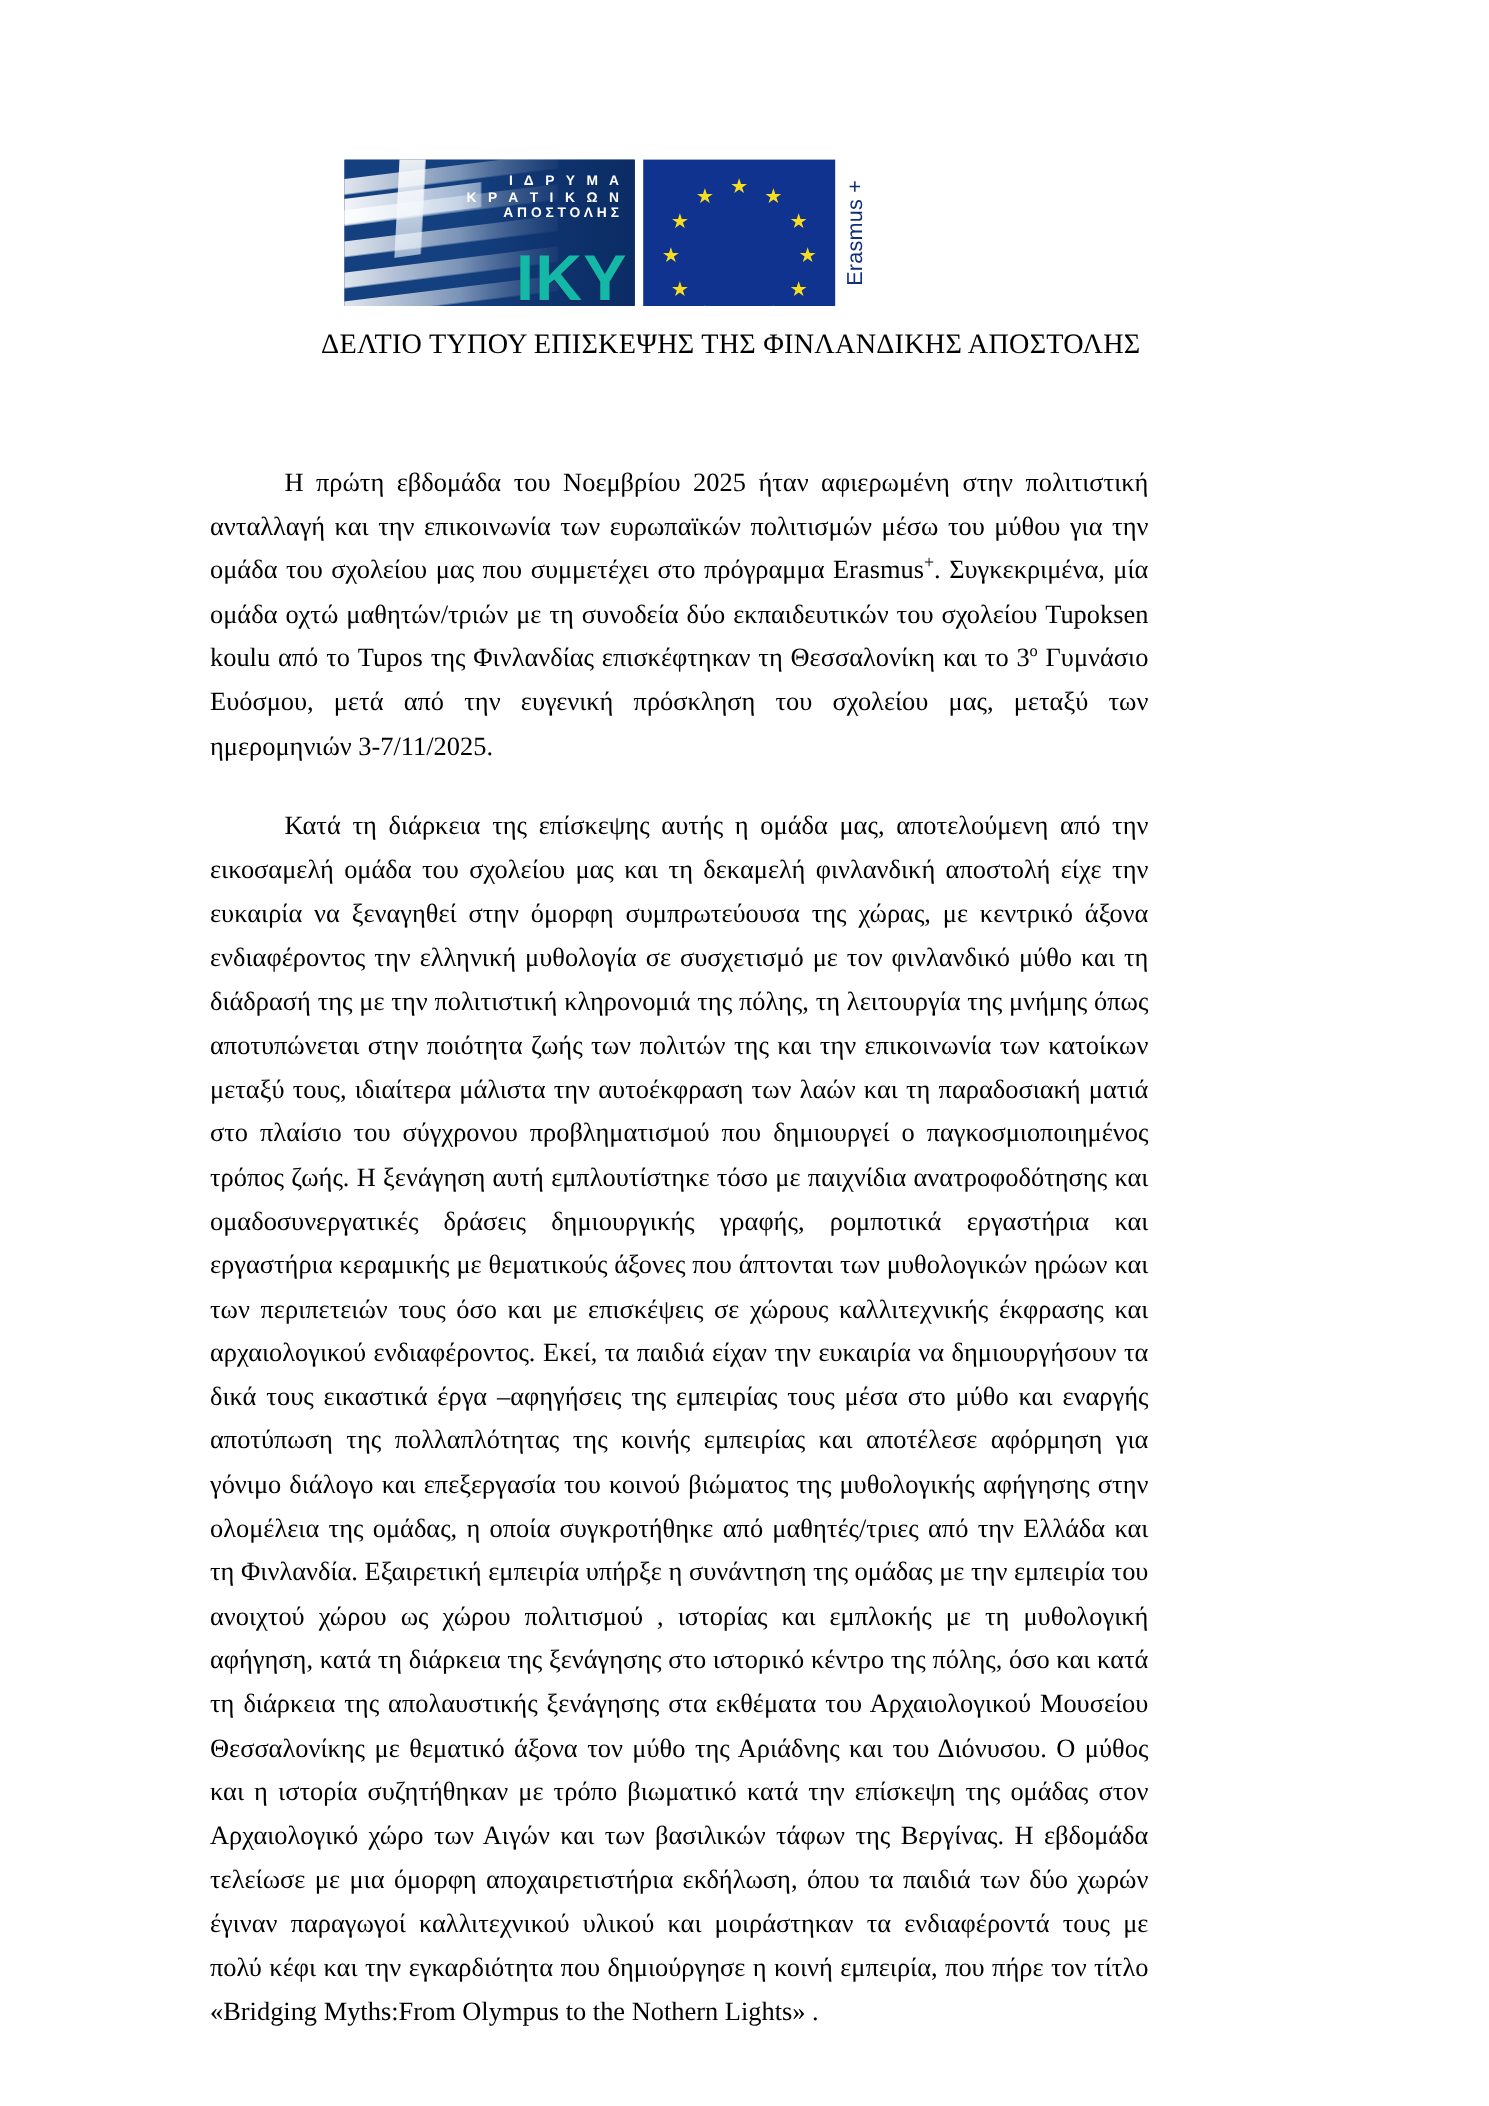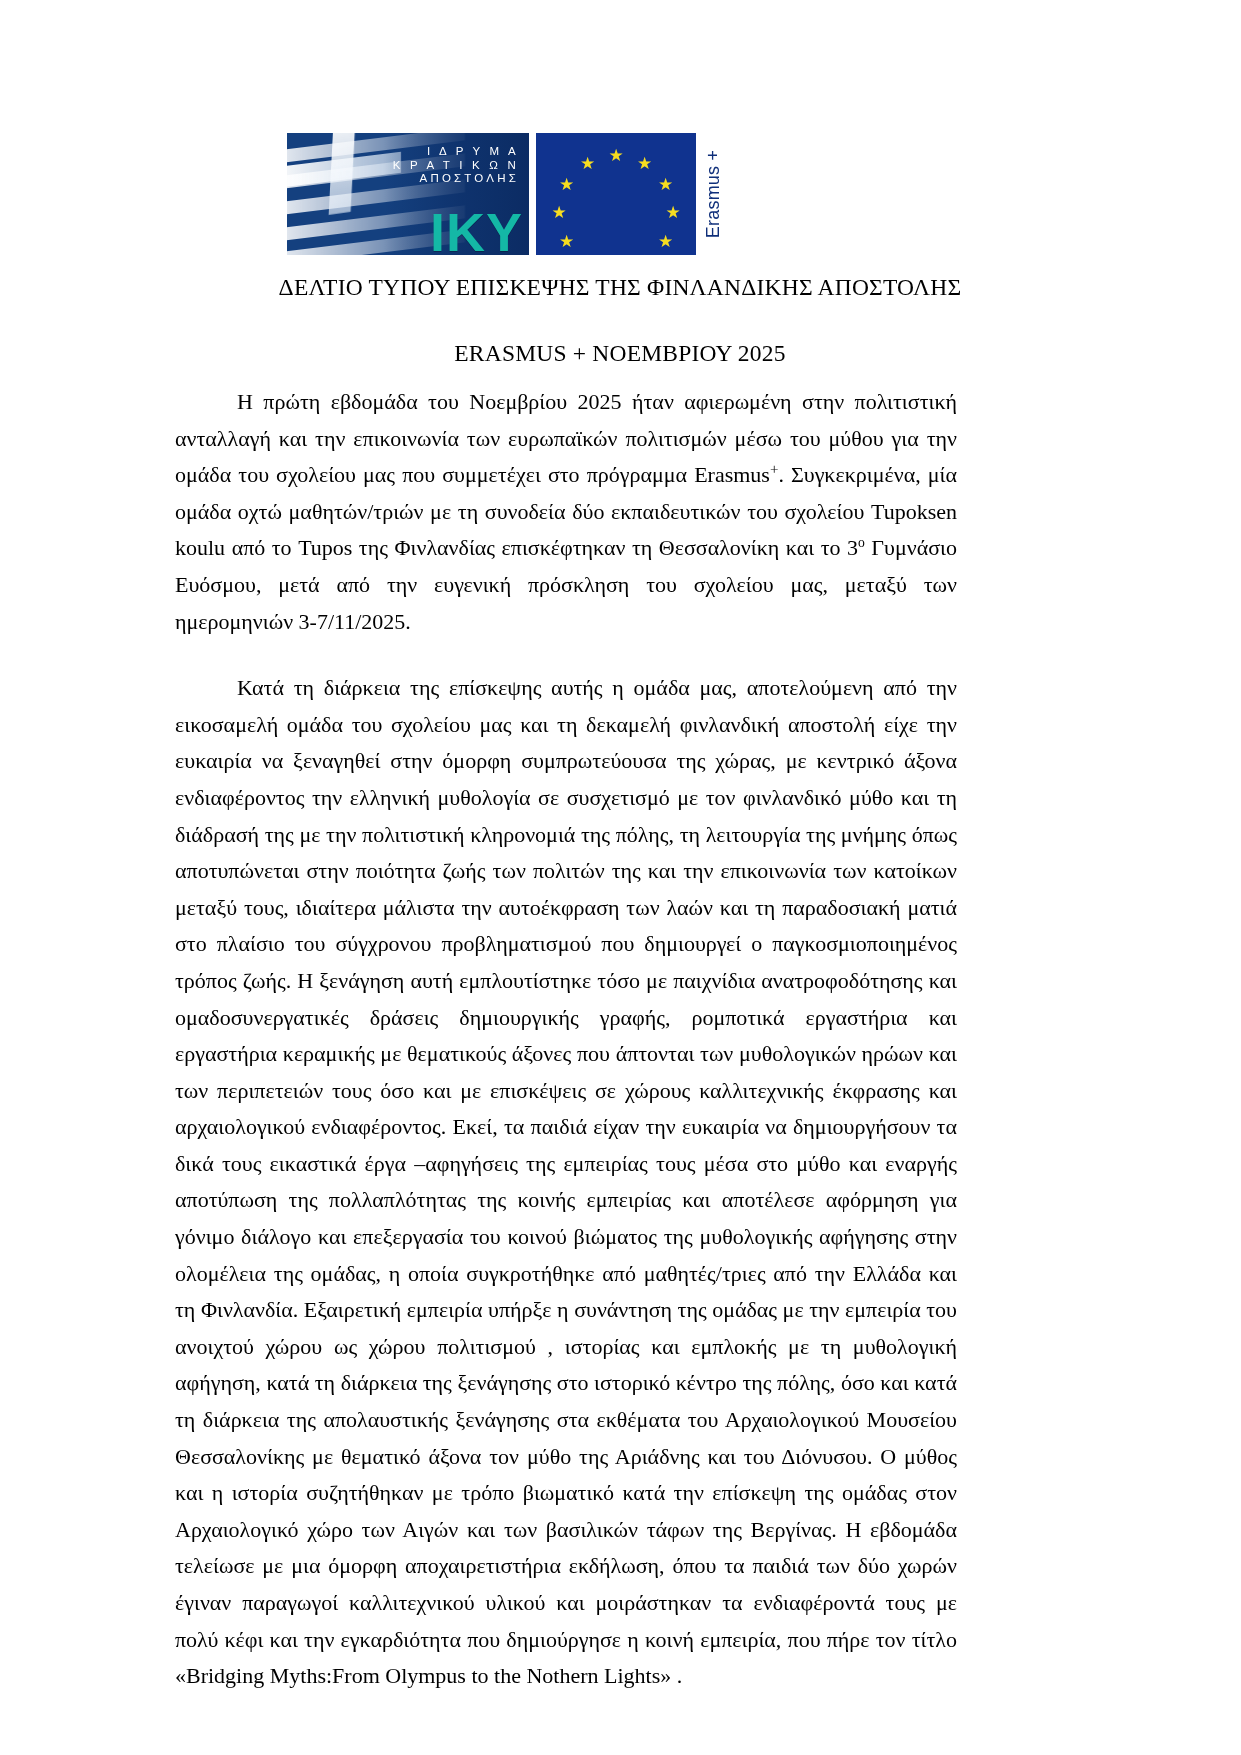--- a/index.html
+++ b/index.html
@@ -86,21 +86,21 @@
   }
   .iky-text {
     position: absolute;
     right: 10px;
     top: 12px;
     text-align: right;
     line-height: 1.18;
   }
   .iky-text .line {
     font-family: "Liberation Sans", "DejaVu Sans", sans-serif;
-    font-weight: normal;
+    font-weight: bold;
     font-size: 11.5px;
     letter-spacing: 3.2px;
     color: #ffffff;
     white-space: nowrap;
   }
   .iky-acronym {
     position: absolute;
     right: 6px;
     bottom: -4px;
     font-family: "Liberation Sans", "DejaVu Sans", sans-serif;
@@ -153,21 +153,21 @@
     font-family: "Liberation Sans", "DejaVu Sans", sans-serif;
     font-size: 18px;
     font-weight: normal;
     color: #0f2f7a;
     letter-spacing: 0.2px;
   }
 
   
   .title-block {
     position: absolute;
-    left: 175px;
+    left: 164px;
     top: 272px;
     width: 890px;
     text-align: center;
   }
   .doc-title {
     font-size: 23.5px;
     line-height: 1.35;
     letter-spacing: 0.2px;
   }
   .doc-subtitle {
@@ -247,21 +247,20 @@
       <div class="eu-star" style="left:43px;   top:21.6px;">★</div>
     </div>
 
     <div class="erasmus-wrap">
       <span class="erasmus-label">Erasmus +</span>
     </div>
   </div>
 
   <div class="title-block">
     <div class="doc-title">ΔΕΛΤΙΟ ΤΥΠΟΥ ΕΠΙΣΚΕΨΗΣ ΤΗΣ ΦΙΝΛΑΝΔΙΚΗΣ ΑΠΟΣΤΟΛΗΣ</div>
-    <div class="doc-subtitle">ERASMUS + ΝΟΕΜΒΡΙΟΥ 2025</div>
   </div>
 
   <div class="body-block">
 
     <p class="para"><span class="indent"></span><span>Η πρώτη εβδομάδα του Νοεμβρίου 2025 ήταν αφιερωμένη στην πολιτιστική ανταλλαγή και την επικοινωνία των ευρωπαϊκών πολιτισμών μέσω του μύθου για την ομάδα του σχολείου μας που συμμετέχει στο πρόγραμμα Erasmus</span><sup class="plus">+</sup><span>. Συγκεκριμένα, μία ομάδα οχτώ μαθητών/τριών με τη συνοδεία δύο εκπαιδευτικών του σχολείου Tupoksen koulu από το Tupos της Φινλανδίας επισκέφτηκαν τη Θεσσαλονίκη και το 3</span><sup class="ord">ο</sup><span> Γυμνάσιο Ευόσμου, μετά από την ευγενική πρόσκληση του σχολείου μας, μεταξύ των ημερομηνιών 3-7/11/2025.</span></p>
 
     <p class="para"><span class="indent"></span><span>Κατά τη διάρκεια της επίσκεψης αυτής η ομάδα μας, αποτελούμενη από την εικοσαμελή ομάδα του σχολείου μας και τη δεκαμελή φινλανδική αποστολή  είχε την ευκαιρία να ξεναγηθεί στην όμορφη συμπρωτεύουσα της χώρας, με κεντρικό άξονα ενδιαφέροντος την ελληνική μυθολογία σε συσχετισμό με τον φινλανδικό μύθο και τη διάδρασή της με την πολιτιστική κληρονομιά της πόλης, τη λειτουργία της μνήμης όπως αποτυπώνεται στην ποιότητα ζωής των πολιτών της και την επικοινωνία των κατοίκων μεταξύ τους, ιδιαίτερα μάλιστα την αυτοέκφραση των λαών και τη παραδοσιακή ματιά στο πλαίσιο του σύγχρονου προβληματισμού που δημιουργεί ο παγκοσμιοποιημένος τρόπος ζωής. Η ξενάγηση αυτή εμπλουτίστηκε τόσο με παιχνίδια ανατροφοδότησης και ομαδοσυνεργατικές δράσεις δημιουργικής γραφής, ρομποτικά εργαστήρια και εργαστήρια κεραμικής με θεματικούς άξονες που άπτονται των μυθολογικών ηρώων και των περιπετειών τους  όσο και με επισκέψεις σε χώρους καλλιτεχνικής έκφρασης και αρχαιολογικού ενδιαφέροντος. Εκεί, τα παιδιά είχαν την ευκαιρία να δημιουργήσουν τα δικά τους εικαστικά έργα –αφηγήσεις της εμπειρίας τους μέσα στο μύθο και εναργής αποτύπωση της πολλαπλότητας της κοινής εμπειρίας και αποτέλεσε αφόρμηση για γόνιμο διάλογο και επεξεργασία του κοινού βιώματος της μυθολογικής αφήγησης στην ολομέλεια της ομάδας, η οποία συγκροτήθηκε από μαθητές/τριες από την Ελλάδα και τη Φινλανδία. Εξαιρετική εμπειρία υπήρξε η συνάντηση της ομάδας με την εμπειρία του ανοιχτού χώρου ως χώρου πολιτισμού , ιστορίας και εμπλοκής με τη μυθολογική αφήγηση, κατά τη διάρκεια της ξενάγησης στο ιστορικό κέντρο της πόλης, όσο και κατά τη διάρκεια της απολαυστικής ξενάγησης στα εκθέματα του Αρχαιολογικού Μουσείου Θεσσαλονίκης με θεματικό άξονα τον μύθο της Αριάδνης και του Διόνυσου. Ο μύθος και η ιστορία συζητήθηκαν με τρόπο βιωματικό κατά την επίσκεψη της ομάδας στον Αρχαιολογικό χώρο των Αιγών και των βασιλικών τάφων της Βεργίνας. Η εβδομάδα τελείωσε με μια όμορφη αποχαιρετιστήρια εκδήλωση, όπου τα παιδιά των δύο χωρών έγιναν παραγωγοί καλλιτεχνικού υλικού και μοιράστηκαν τα ενδιαφέροντά τους με πολύ κέφι και την εγκαρδιότητα που δημιούργησε η κοινή εμπειρία, που πήρε τον τίτλο «Bridging Myths:From Olympus to the Nothern Lights» .</span></p>
 
   </div>
 

